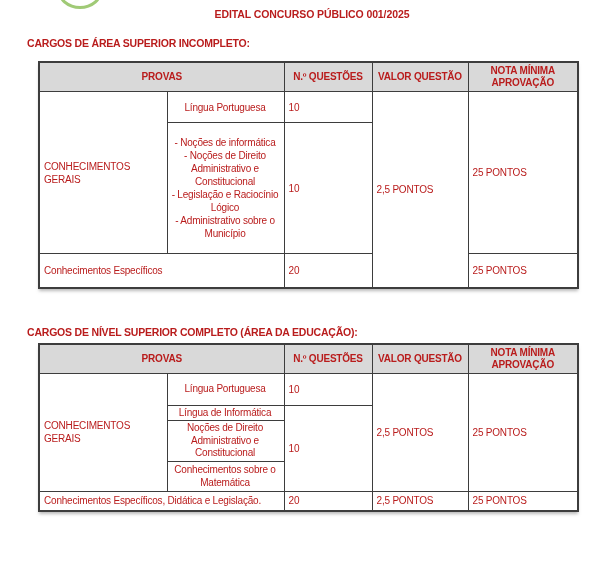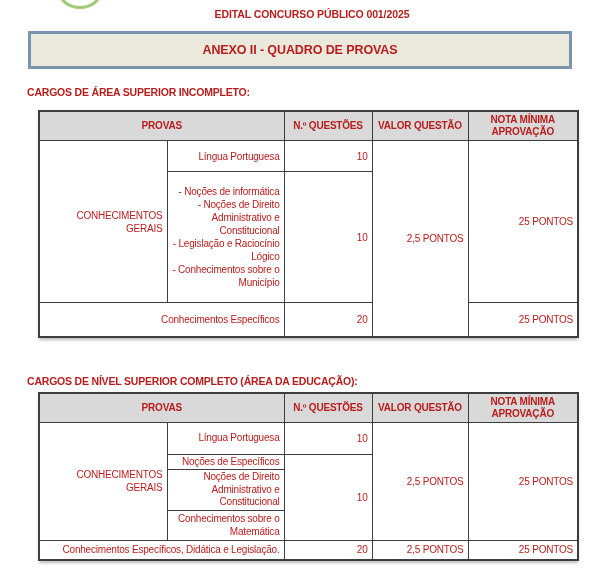--- a/index.html
+++ b/index.html
@@ -68,22 +68,22 @@
     padding: 1px 4px;
     overflow: hidden;
   }
   .quadro th {
     background: #d9d9d9;
     font-weight: bold;
     text-align: center;
     line-height: 12px;
     padding: 2px 3px;
   }
-  .quadro td.center { text-align: right; }
-  .quadro td.prova { text-align: right; padding-left: 3px; }
+  .quadro td.center { text-align: left; }
+  .quadro td.prova { text-align: center; padding-left: 3px; }
   .quadro td.nowrap { white-space: nowrap; }
   
   .t1 tr.hd  { height: 29px; }
   .t1 tr.r1  { height: 31px; }
   .t1 tr.r2  { height: 131px; }
   .t1 tr.r3  { height: 34px; }
   
   .t2 tr.hd  { height: 28px; }
   .t2 tr.r1  { height: 32px; }
   .t2 tr.r2  { height: 15px; }
@@ -94,23 +94,20 @@
 </style>
 </head>
 <body>
 
 <div class="page">
 
   <div class="logo-arc"></div>
 
   <div class="edital-title">EDITAL CONCURSO PÚBLICO 001/2025</div>
 
-  <div class="anexo-box">
-    <span>ANEXO II - QUADRO DE PROVAS</span>
-  </div>
 
   <div class="section-title">CARGOS DE ÁREA SUPERIOR INCOMPLETO:</div>
 
   <table class="quadro t1">
     <colgroup>
       <col style="width:128px">
         <col style="width:117px">
         <col style="width:88px">
       <col style="width:96px">
         <col style="width:110px">
@@ -127,21 +124,21 @@
         <td class="prova">Língua Portuguesa</td>
         <td class="center">10</td>
         <td rowspan="3" class="center">2,5 PONTOS</td>
         <td rowspan="2" class="center">25 PONTOS</td>
       </tr>
       <tr class="r2">
         <td class="prova">
           <div>- Noções de informática</div>
           <div>- Noções de Direito Administrativo e Constitucional</div>
           <div>- Legislação e Raciocínio Lógico</div>
-          <div>- Conhecimentos sobre o Município</div>
+          <div>- Administrativo sobre o Município</div>
         </td>
         <td class="center">10</td>
       </tr>
       <tr class="r3">
         <td colspan="2" class="center">Conhecimentos Específicos</td>
         <td class="center">20</td>
         <td class="center">25 PONTOS</td>
       </tr>
     </tbody>
   </table>
@@ -164,21 +161,21 @@
         <th>NOTA MÍNIMA APROVAÇÃO</th>
       </tr>
       <tr class="r1">
         <td rowspan="4" class="center">CONHECIMENTOS GERAIS</td>
         <td class="prova">Língua Portuguesa</td>
         <td class="center">10</td>
         <td rowspan="4" class="center">2,5 PONTOS</td>
         <td rowspan="4" class="center">25 PONTOS</td>
       </tr>
       <tr class="r2">
-        <td class="prova nowrap">Noções de Específicos</td>
+        <td class="prova nowrap">Língua de Informática</td>
         <td rowspan="3" class="center">10</td>
       </tr>
       <tr class="r3">
         <td class="prova">Noções de Direito Administrativo e Constitucional</td>
       </tr>
       <tr class="r4">
         <td class="prova">Conhecimentos sobre o Matemática</td>
       </tr>
       <tr class="r5">
         <td colspan="2" class="center nowrap">Conhecimentos Específicos, Didática e Legislação.</td>

